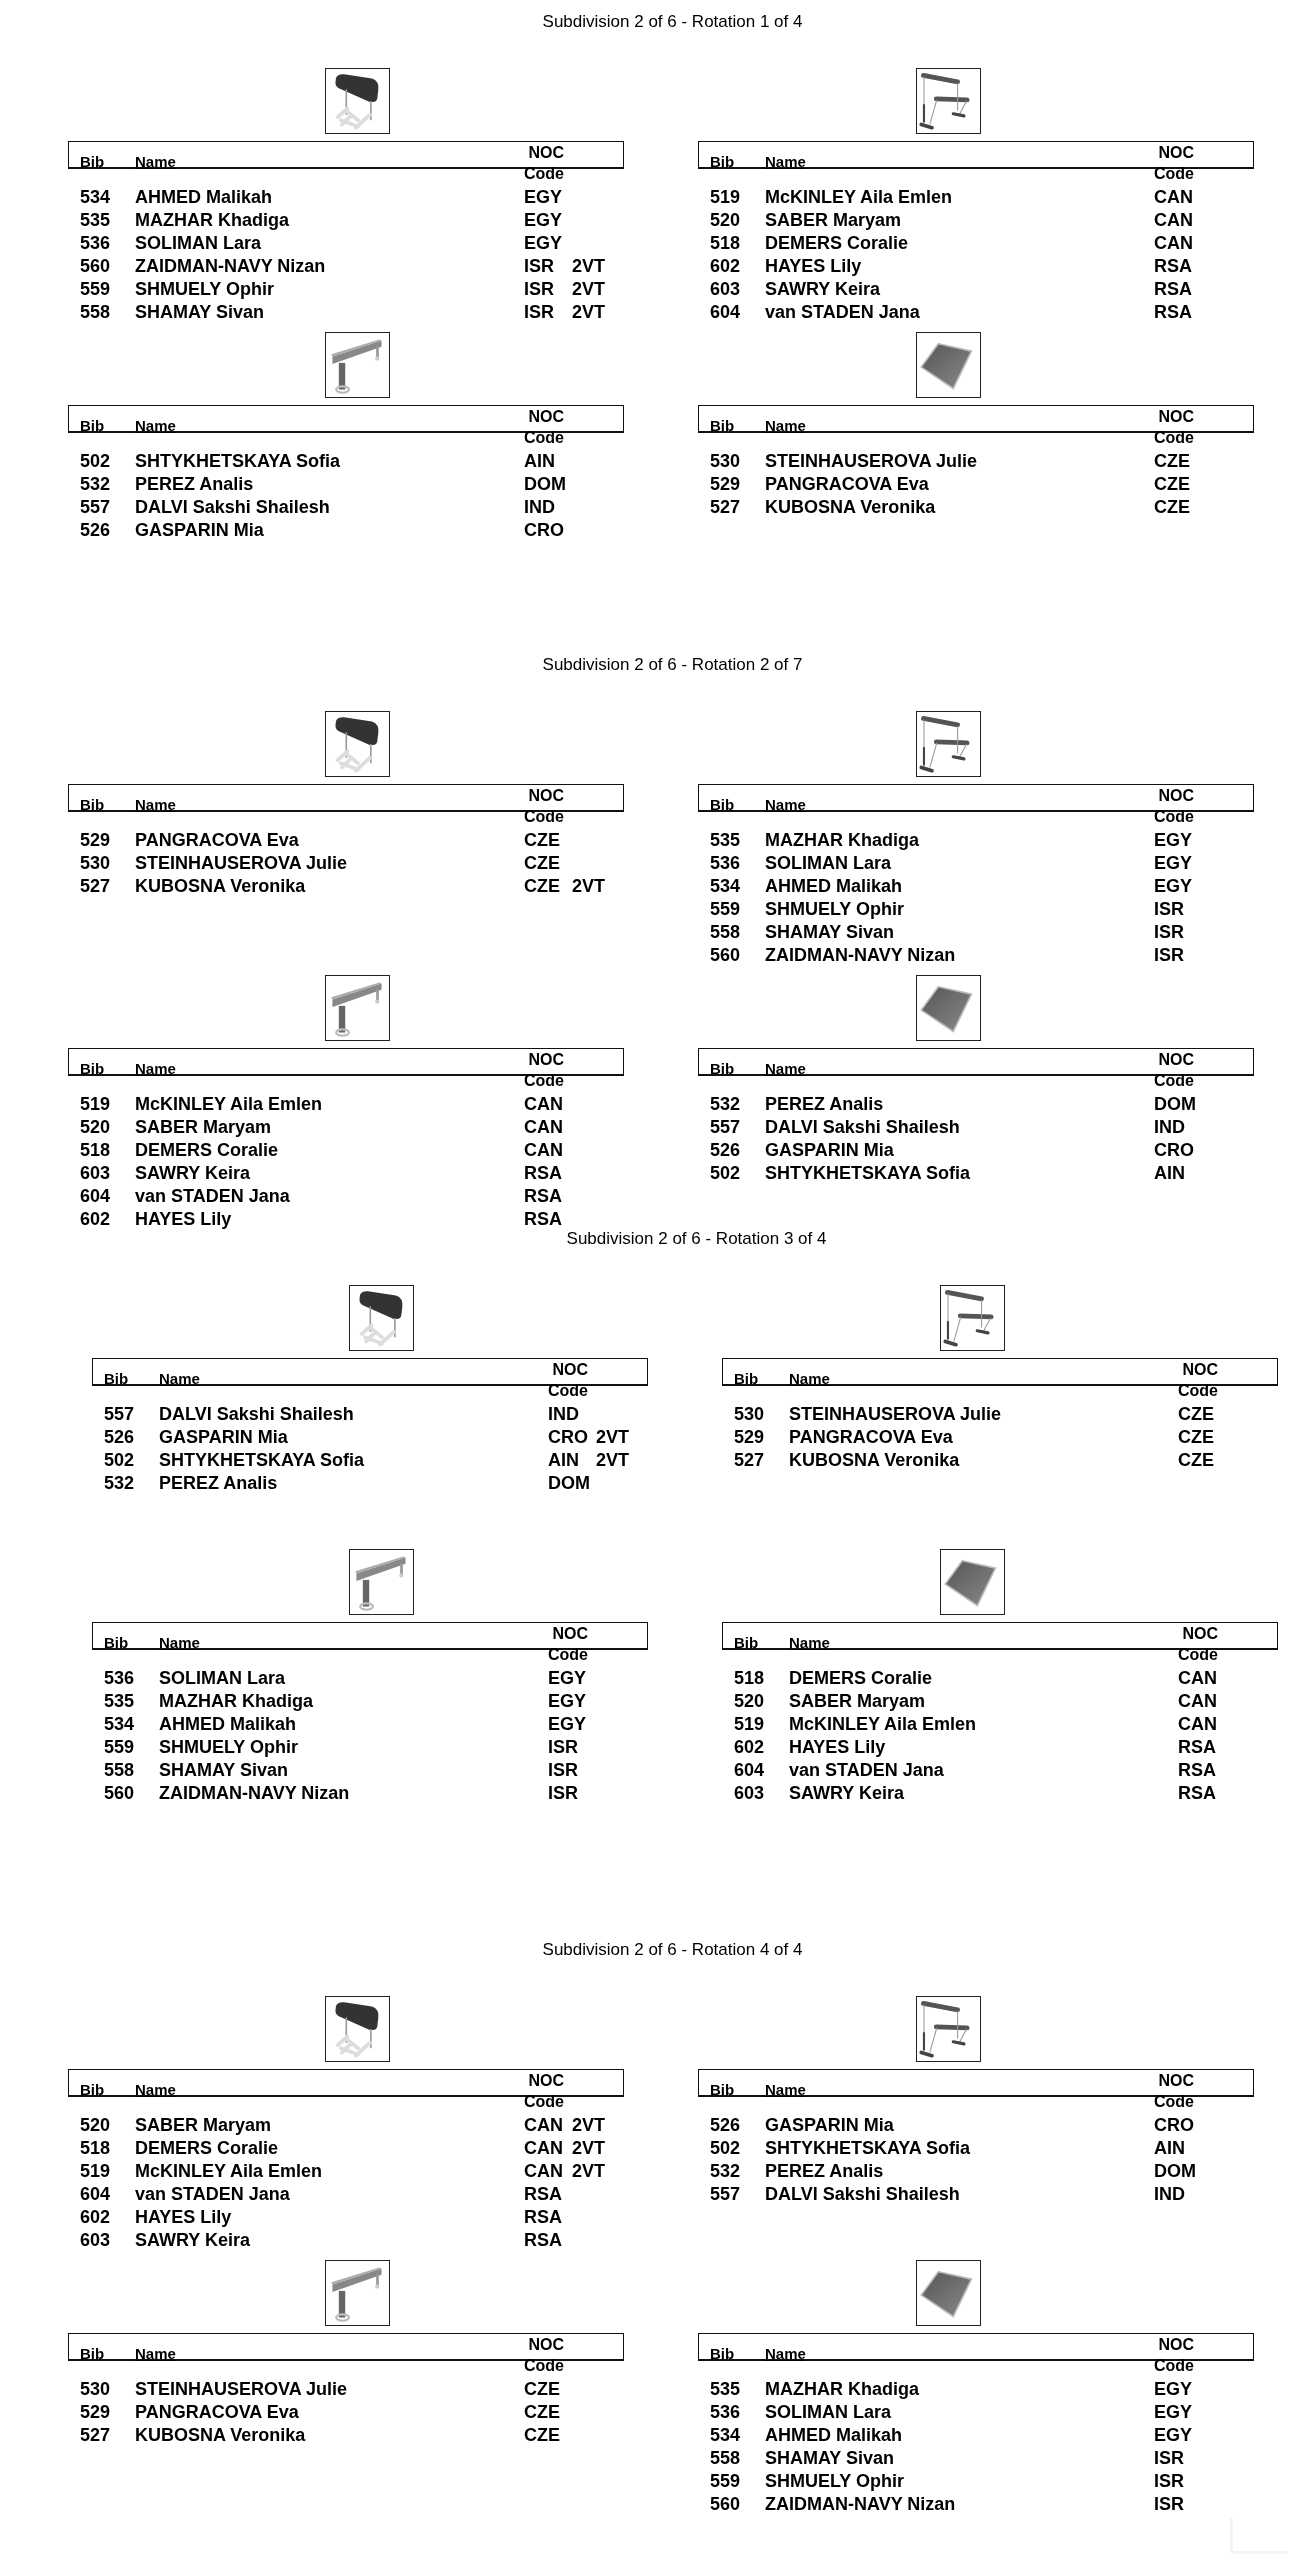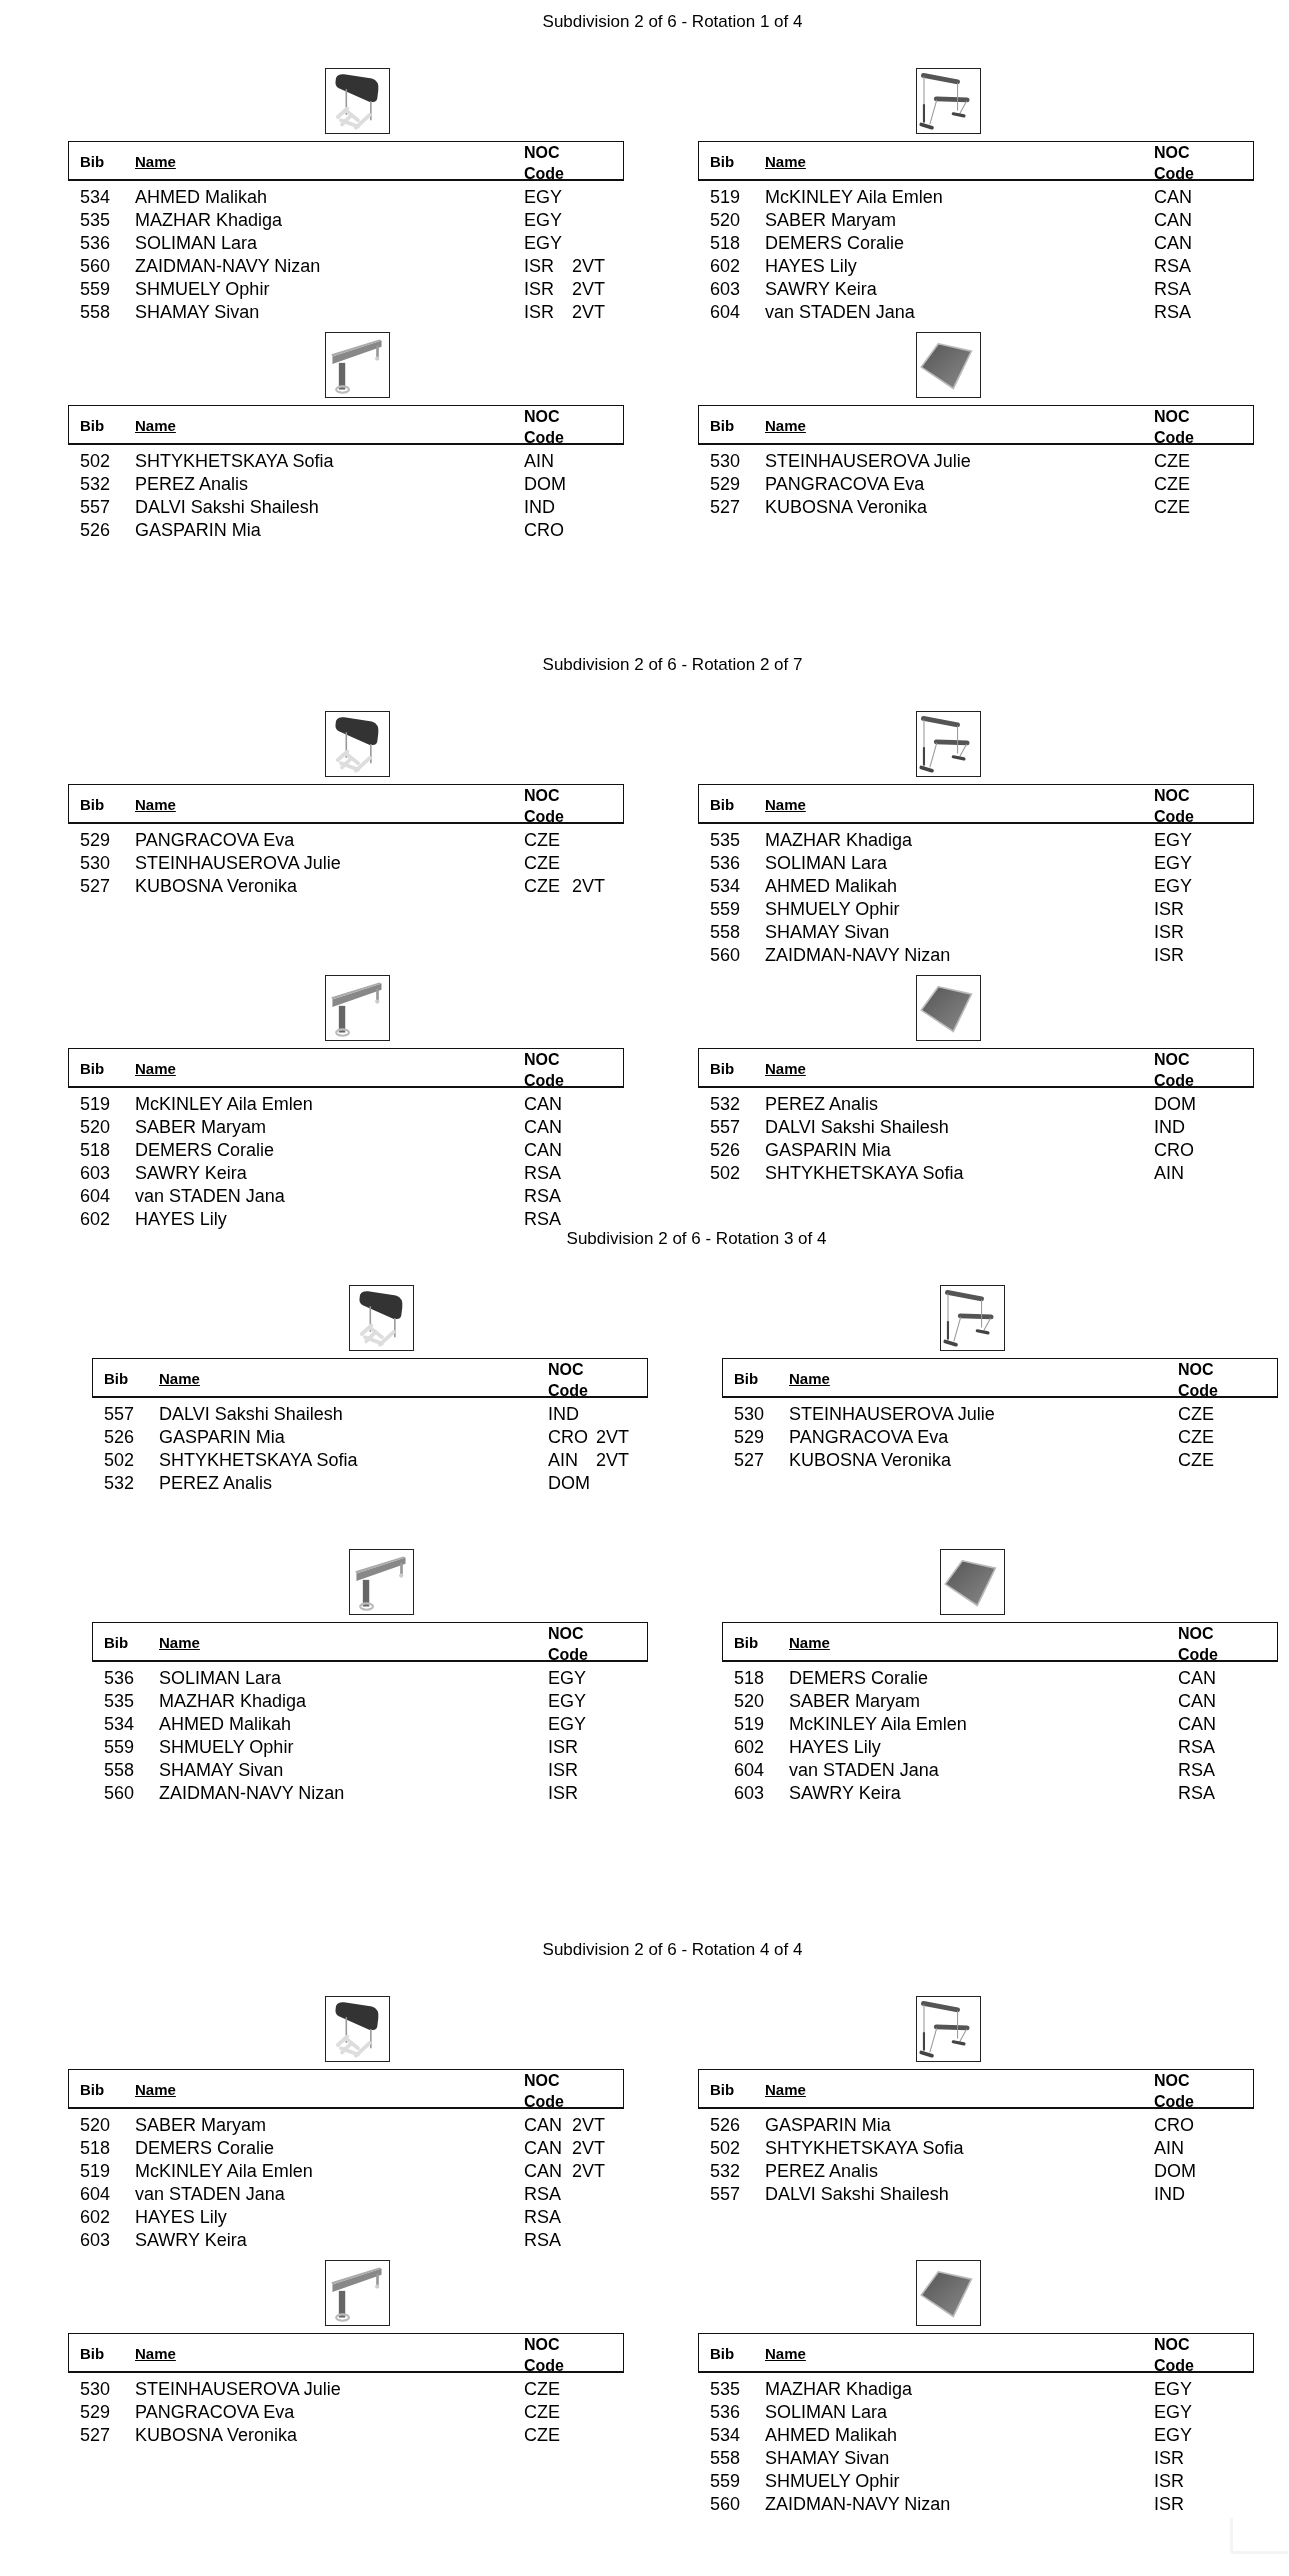--- a/index.html
+++ b/index.html
@@ -12,28 +12,28 @@
     position: absolute; top: 12px; left: 0; width: 1289px; text-align: center;
     font-size: 17px; letter-spacing: 0px; padding-left: 28px;
   }
   .group { position: absolute; width: 556px; }
   .icon-box {
     position: absolute; width: 65px; height: 66px; border: 1.1px solid #222;
     background: #fff; box-sizing: border-box;
   }
   .icon-box svg { width: 100%; height: 100%; display: block; }
   .tbl-header {
-    position: absolute; top: 73px; left: 0; width: 556px; height: 40px;
-    border: 1.6px solid #111; box-sizing: border-box; border-bottom-width: 2.2px;
+    position: absolute; top: 73px; left: 0; width: 556px; height: 28px;
+    border: 1.6px solid #111; box-sizing: border-box; border-bottom-width: 2.2px; text-align: right;
   }
   .h-bib, .h-name { position: absolute; top: 11px; font-weight: bold; font-size: 15px; }
   .h-bib { left: 11px; }
   .h-name { left: 66px; text-decoration: underline; }
   .h-noc { position: absolute; left: 455px; top: -0.5px; font-weight: bold; font-size: 16px; line-height: 21px; }
-  .rows { position: absolute; top: 118px; left: 0; width: 556px; }
+  .rows { position: absolute; top: 118px; left: 0; width: 556px; font-weight: bold; }
   .row { position: relative; height: 23px; font-size: 18px; line-height: 23px; white-space: nowrap; }
   .c-bib { position: absolute; left: 12px; }
   .c-name { position: absolute; left: 67px; }
   .c-noc { position: absolute; left: 456px; }
   .c-note { position: absolute; left: 504px; }
   .page-corner {
     position: absolute; left: 1230px; top: 2518px; width: 55px; height: 33px;
     border-left: 3.3px solid #f0f0f0; border-bottom: 3.3px solid #f0f0f0; border-radius: 0 0 0 3.3px; opacity: 0.7;
   }
 </style>

